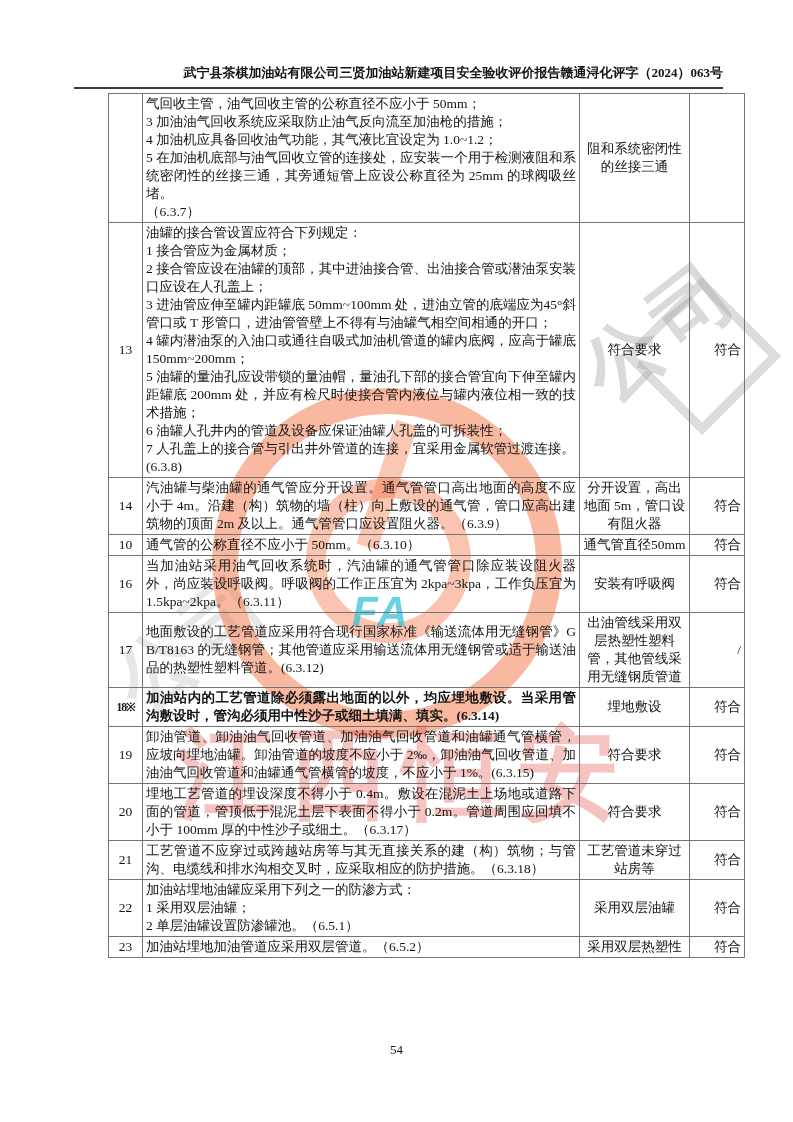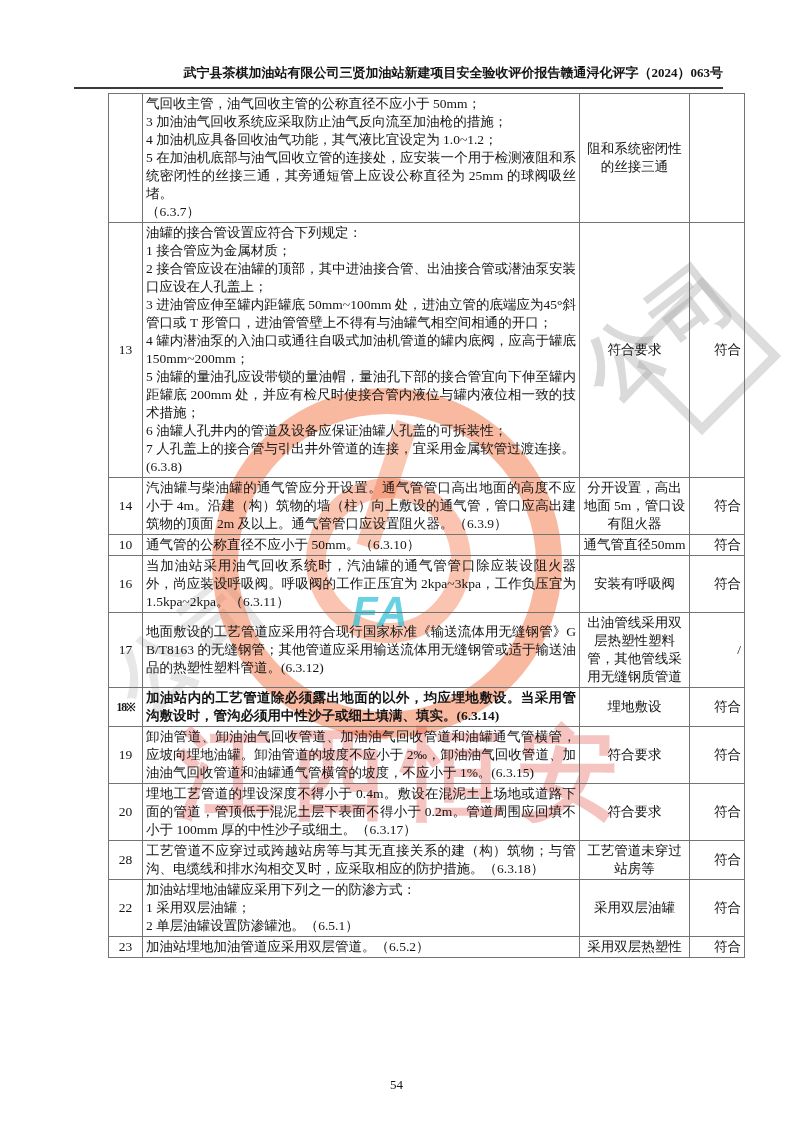--- a/index.html
+++ b/index.html
@@ -37,21 +37,21 @@
   }
   .c-no{width:27px;text-align:center;padding:0 1px;font-size:12.5px;margin-top:44px;}
   .c-content{width:430px;text-align:justify;vertical-align:top;white-space:pre-line;}
   .c-status{width:103px;text-align:center;font-size:13px;margin-left:44px;}
   .c-conclusion{width:48px;text-align:right;font-size:13px;}
   .bold-row .c-content, .bold-row .c-no{font-weight:bold;}
   .bold-row .c-no{font-size:11.5px;letter-spacing:-1px;}
   
   .footer{
     position:absolute;left:0;right:0;top:1042px;text-align:center;
-    font-size:13px;z-index:2;margin-top:35px;
+    font-size:13px;z-index:2;
   }
   
   .wm{position:absolute;inset:0;z-index:0;pointer-events:none;}
   .wm-ring{
     position:absolute;left:212px;top:388px;width:350px;height:350px;
     border:26px solid rgba(242,115,66,0.50);border-radius:50%;
     box-sizing:border-box;
   }
   .wm-ring-inner{
     position:absolute;left:306px;top:478px;width:165px;height:165px;
@@ -177,21 +177,21 @@
         <td class="c-status">符合要求</td>
         <td class="c-conclusion">符合</td>
       </tr>
       <tr>
         <td class="c-no">20</td>
         <td class="c-content">埋地工艺管道的埋设深度不得小于 0.4m。敷设在混泥土上场地或道路下面的管道，管顶低于混泥土层下表面不得小于 0.2m。管道周围应回填不小于 100mm 厚的中性沙子或细土。（6.3.17）</td>
         <td class="c-status">符合要求</td>
         <td class="c-conclusion">符合</td>
       </tr>
       <tr>
-        <td class="c-no">28</td>
+        <td class="c-no">21</td>
         <td class="c-content">工艺管道不应穿过或跨越站房等与其无直接关系的建（构）筑物；与管沟、电缆线和排水沟相交叉时，应采取相应的防护措施。（6.3.18）</td>
         <td class="c-status">工艺管道未穿过站房等</td>
         <td class="c-conclusion">符合</td>
       </tr>
       <tr>
         <td class="c-no">22</td>
         <td class="c-content">加油站埋地油罐应采用下列之一的防渗方式：
 1 采用双层油罐；
 2 单层油罐设置防渗罐池。（6.5.1）</td>
         <td class="c-status">采用双层油罐</td>

